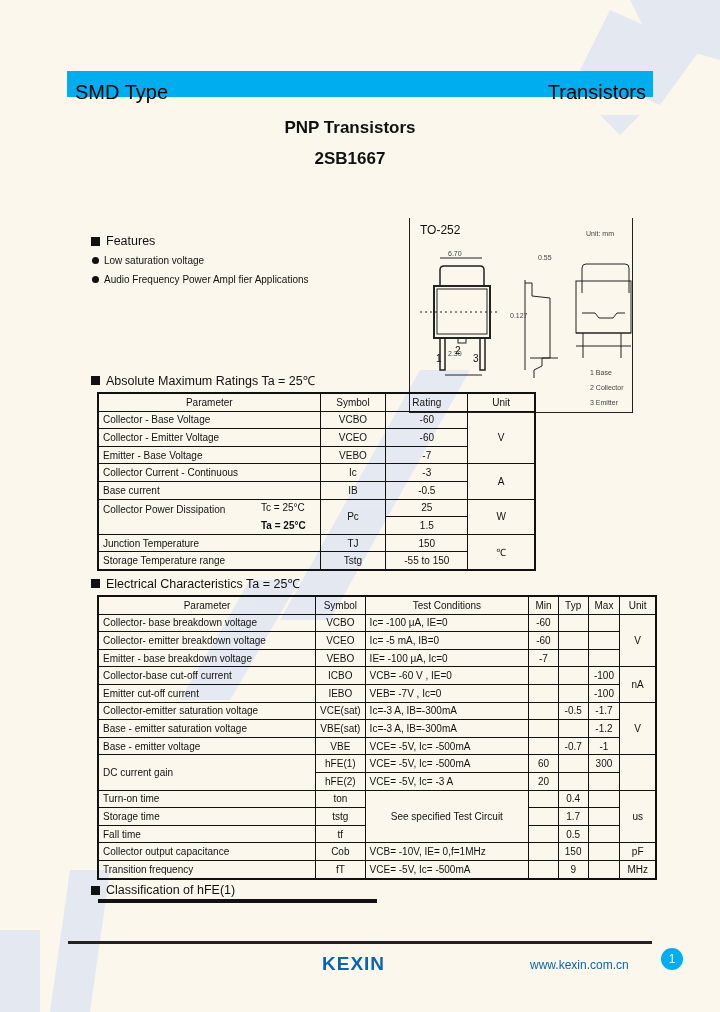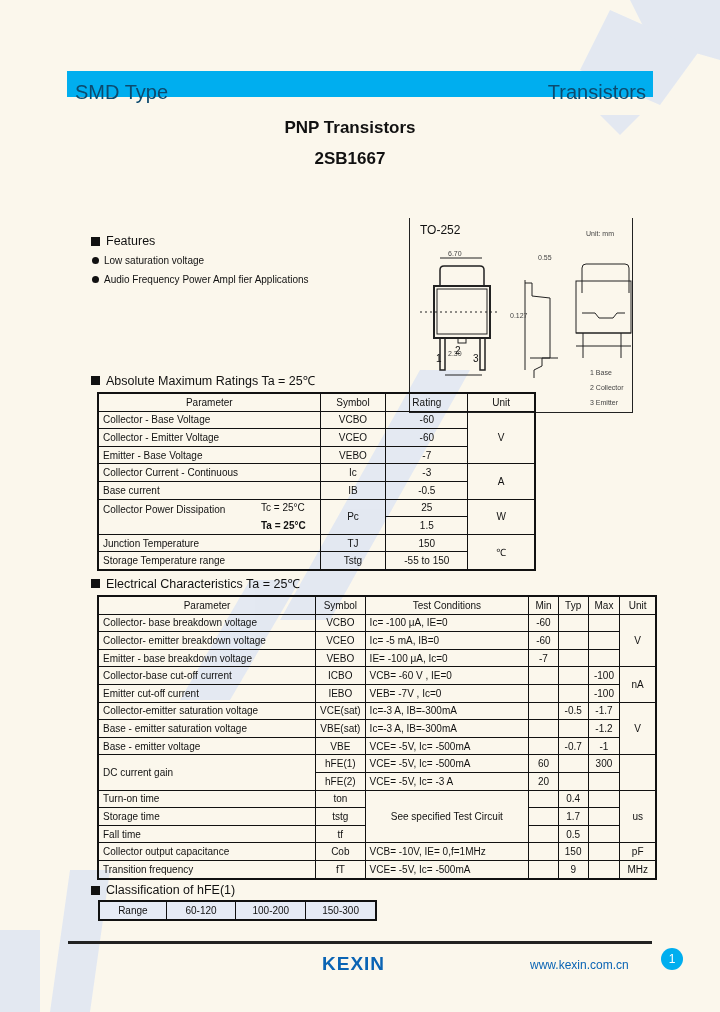--- a/index.html
+++ b/index.html
@@ -9,21 +9,21 @@
     font-family: "Liberation Sans", sans-serif;
     color: #111;
     position: relative;
     overflow: hidden;
   }
   .watermark { position: absolute; left: 0; top: 0; width: 720px; height: 1012px; pointer-events: none; z-index: 0; }
   .layer { position: relative; z-index: 1; }
 
   .banner {
     position: absolute; left: 67px; top: 71px; width: 586px; height: 26px;
-    background: #00aeef; color: #0c4a6e; display: flex; justify-content: space-between;
+    background: #00aeef; color: #000000; display: flex; justify-content: space-between;
     align-items: center; padding: 16px 7px 0 8px; font-size: 20px;
   }
   .title1 { position: absolute; left: 0; width: 700px; top: 118px; text-align: center; font-weight: bold; font-size: 17px; }
   .title2 { position: absolute; left: 0; width: 700px; top: 149px; text-align: center; font-weight: bold; font-size: 17px; }
 
   .pkg-box { position: absolute; left: 409px; top: 181px; width: 224px; height: 195px; border: 1px solid #222; border-top: none; border-right-width: 1px; margin-top: 37px; }
   .pkg-box .pkg-name { position: absolute; left: 10px; top: 5px; font-size: 12px; }
 
   .sec-head { position: absolute; font-size: 12.5px; display: flex; align-items: center; }
   .sq { display: inline-block; width: 9px; height: 9px; background: #111; margin-right: 6px; }
@@ -356,26 +356,20 @@
     <span>Classification of hFE(1)</span>
   </div>
   <table style="left:99px;top:901px;width:277px;" class="outer">
     <colgroup>
         <col style="width:67px">
         <col style="width:70px">
         <col style="width:70px">
         <col style="width:70px">
       </colgroup>
     <tbody>
-    <tr style="background:#e6ebf5;">
-      <td class="c">Range</td>
-      <td class="c">60-120</td>
-      <td class="c">100-200</td>
-      <td class="c">150-300</td>
-    </tr>
   </tbody>
     </table>
 
   <div class="footer-line"></div>
   <div class="logo">KEXIN</div>
   <div class="url">www.kexin.com.cn</div>
   <div class="pagenum">1</div>
 </div>
 
 </body></html>

